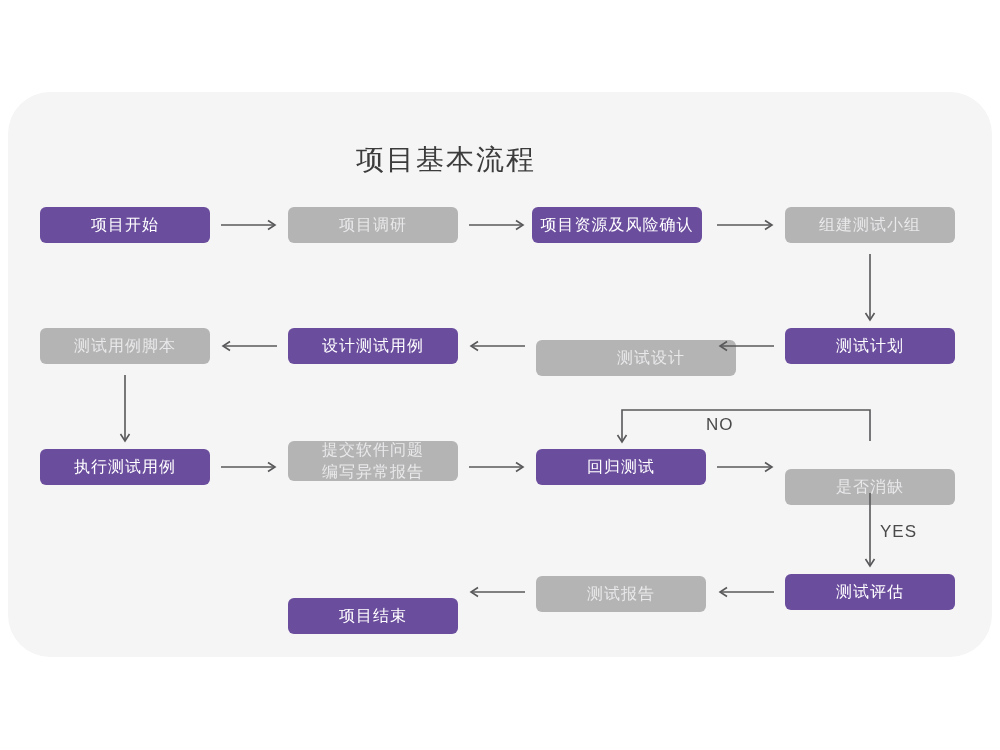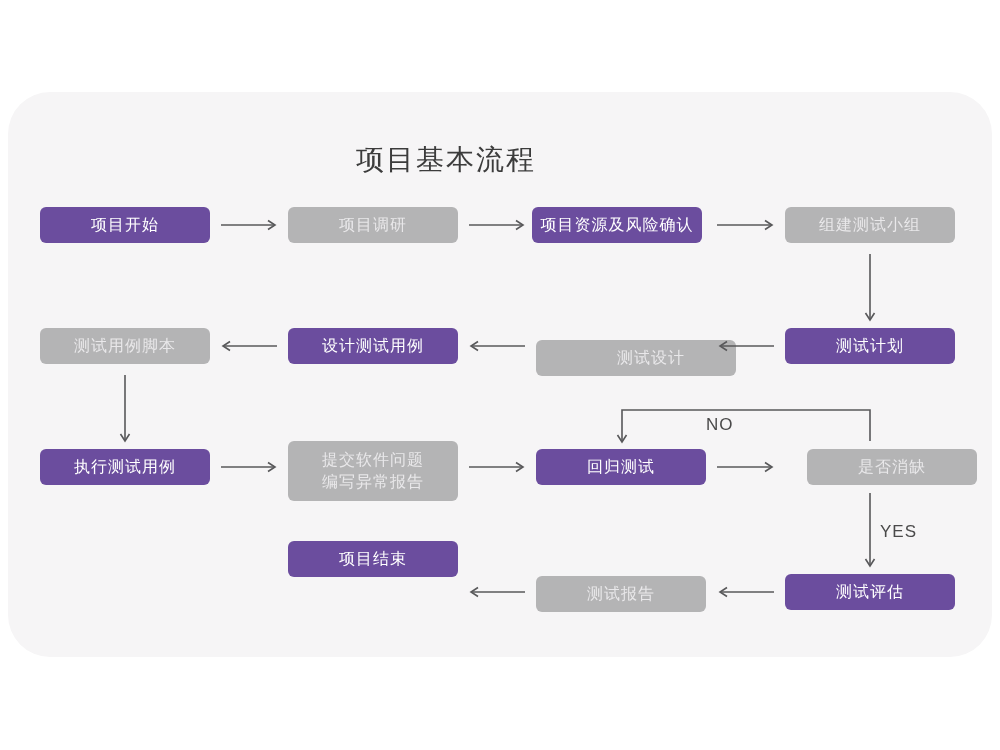--- a/index.html
+++ b/index.html
@@ -17,21 +17,21 @@
     text-align:center;font-size:28px;font-weight:500;color:#3c3c3c;
     letter-spacing:2px;
   }
   .node{
     position:absolute;width:170px;height:36px;border-radius:6px;
     display:flex;flex-direction:column;align-items:center;justify-content:center;
     font-size:16px;letter-spacing:1px;line-height:1.35;
   }
   .node.purple{background:#6b4d9e;color:#ffffff;}
   .node.gray{background:#b4b4b5;color:#e9e8ea;}
-  .node.tall{height:60px;text-align:center;}
+  .node.tall{height:40px;text-align:center;}
   svg.arrows{position:absolute;left:0;top:0;width:1000px;height:750px;pointer-events:none;}
   .branch-label{
     position:absolute;font-size:17px;color:#4a4a4a;letter-spacing:1px;
   }
 </style>
 </head>
 <body>
 
 <div class="card"></div>
 
@@ -66,25 +66,25 @@
 <div class="node purple" style="left:40px;top:449px;">
     <span>执行测试用例</span>
   </div>
 <div class="node gray tall" style="left:288px;top:441px;">
     <span>提交软件问题</span>
     <span>编写异常报告</span>
   </div>
 <div class="node purple" style="left:536px;top:449px;">
     <span>回归测试</span>
   </div>
-<div class="node gray" style="left:785px;top:449px;margin-left:22px;">
+<div class="node gray" style="left:785px;top:469px;">
     <span>是否消缺</span>
   </div>
 
-<div class="node purple" style="left:288px;top:541px;">
+<div class="node purple" style="left:288px;top:598px;">
     <span>项目结束</span>
   </div>
 <div class="node gray" style="left:536px;top:576px;">
     <span>测试报告</span>
   </div>
 <div class="node purple" style="left:785px;top:574px;">
     <span>测试评估</span>
   </div>
 
 <div class="branch-label" style="left:706px;top:415px;">NO</div>

